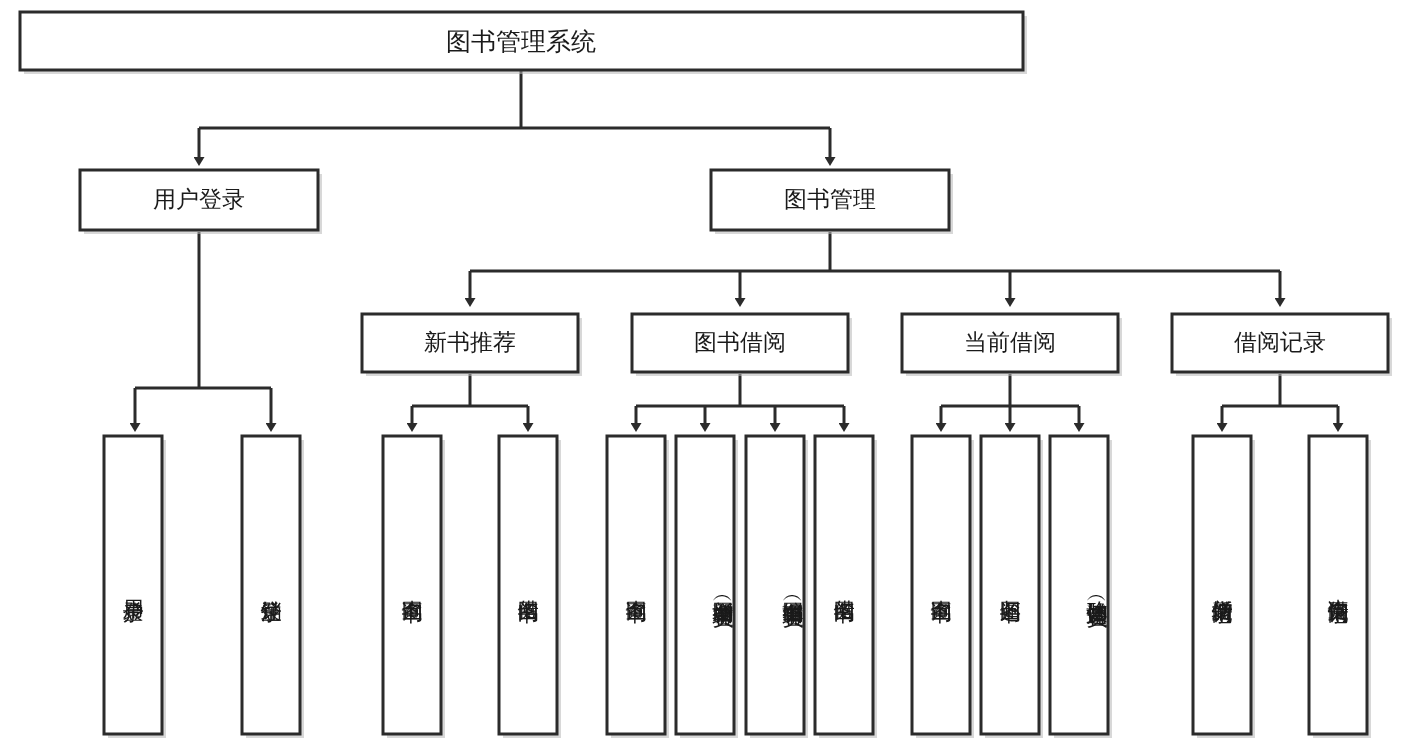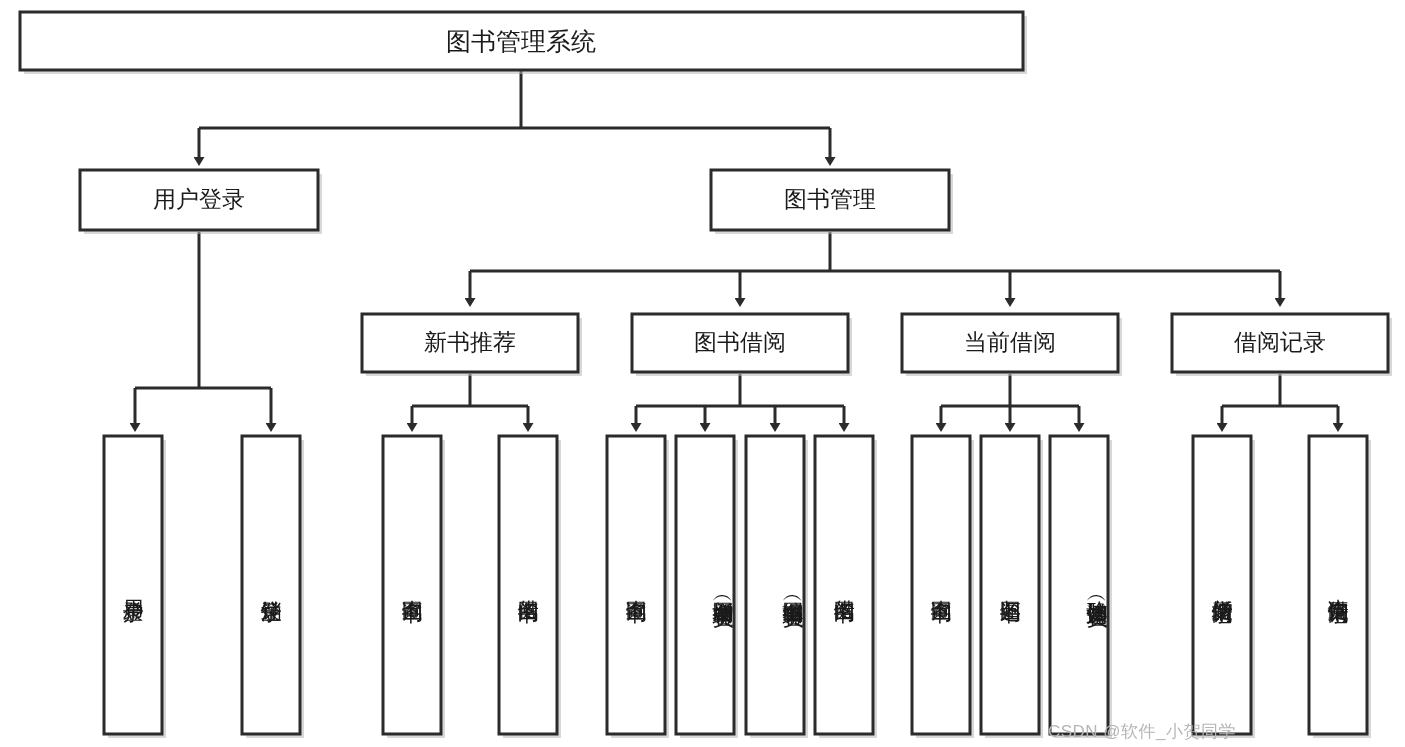--- a/index.html
+++ b/index.html
@@ -250,15 +250,14 @@
   <div class="vlabel-wrap" style="left:746px; top:436px; width:58px; height:298px; align-items:flex-start; padding-top:6px; box-sizing:border-box;">编辑图书（管理员）</div>
   <div class="vlabel-wrap" style="left:815px; top:436px; width:58px; height:298px;">借阅图书</div>
 
   <div class="vlabel-wrap" style="left:912px; top:436px; width:58px; height:298px;">查询图书</div>
   <div class="vlabel-wrap" style="left:981px; top:436px; width:58px; height:298px;">归还图书</div>
   <div class="vlabel-wrap" style="left:1050px; top:436px; width:58px; height:298px; align-items:flex-start; padding-top:6px; box-sizing:border-box;">确认归还（管理员）</div>
 
   <div class="vlabel-wrap" style="left:1193px; top:436px; width:58px; height:298px;">新增借阅记录</div>
   <div class="vlabel-wrap" style="left:1309px; top:436px; width:58px; height:298px;">查询借阅记录</div>
 
-  <div class="watermark">CSDN @软件_小贺同学</div>
 
 </div>
 
 </body></html>

